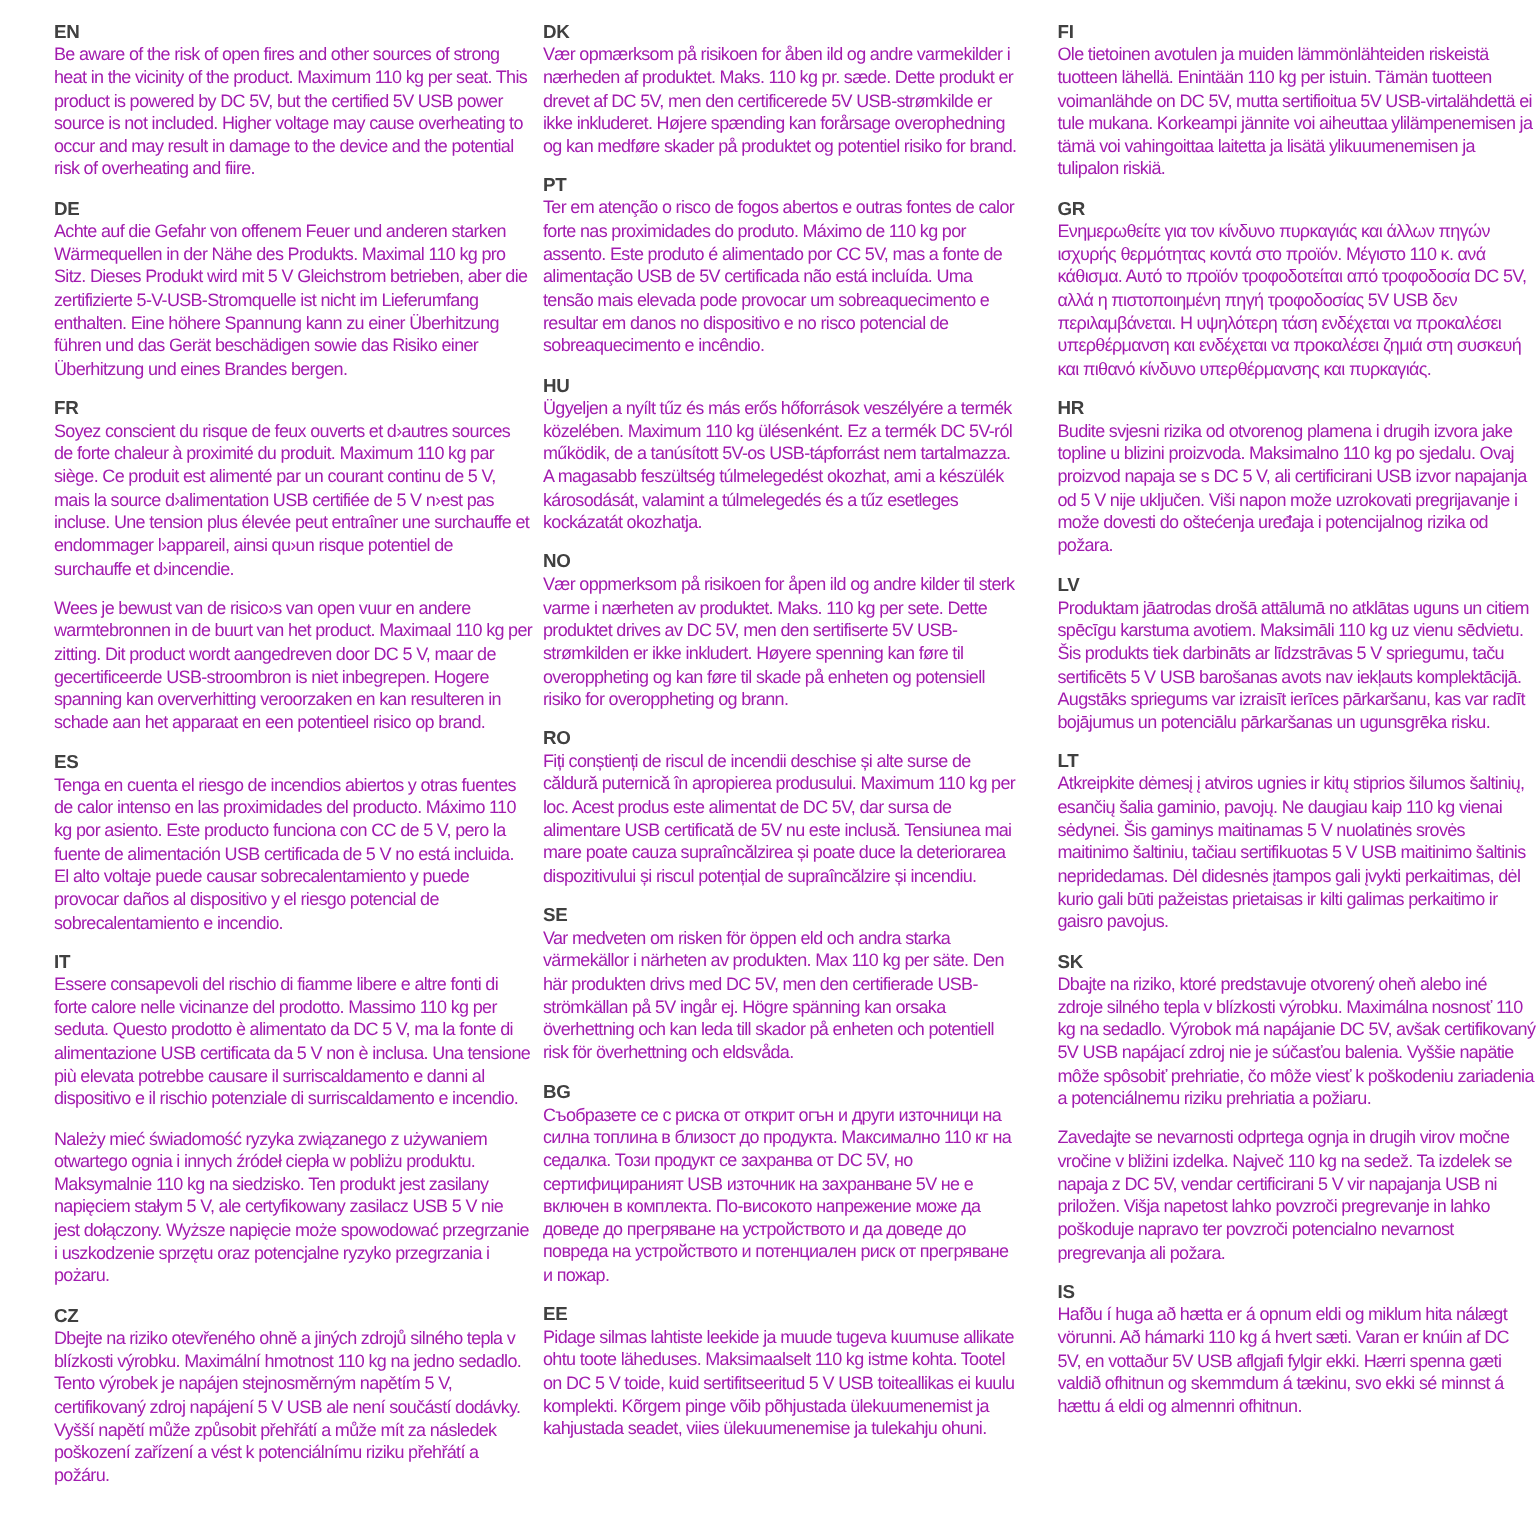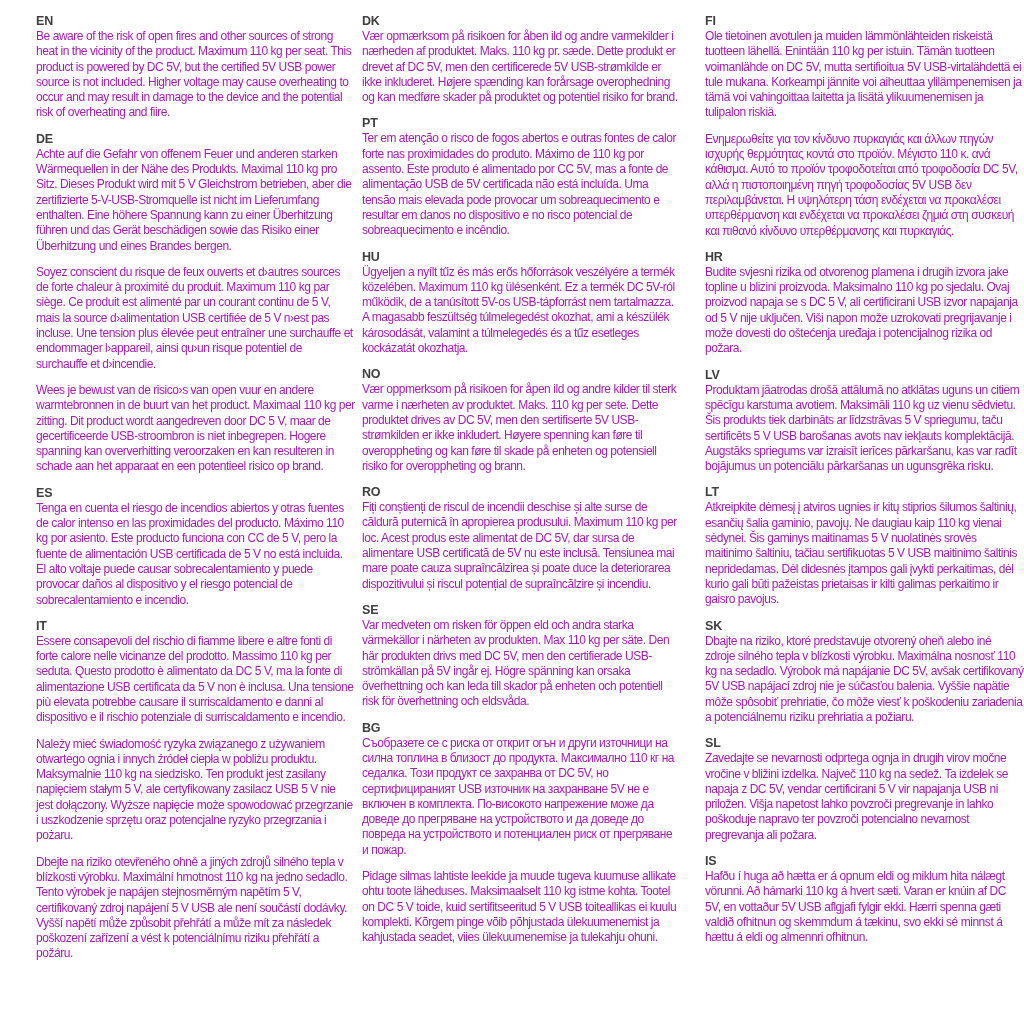--- a/index.html
+++ b/index.html
@@ -53,37 +53,39 @@
   <div class="col col-1">
     <div class="lang-section">
       <span class="lang-code">EN</span>
       <p class="lang-text">Be aware of the risk of open fires and other sources of strong heat in the vicinity of the product. Maximum 110 kg per seat. This product is powered by DC 5V, but the certified 5V USB power source is not included. Higher voltage may cause overheating to occur and may result in damage to the device and the potential risk of overheating and fiire.</p>
     </div>
     <div class="lang-section">
       <span class="lang-code">DE</span>
       <p class="lang-text">Achte auf die Gefahr von offenem Feuer und anderen starken Wärmequellen in der Nähe des Produkts. Maximal 110 kg pro Sitz. Dieses Produkt wird mit 5 V Gleichstrom betrieben, aber die zertifizierte 5-V-USB-Stromquelle ist nicht im Lieferumfang enthalten. Eine höhere Spannung kann zu einer Überhitzung führen und das Gerät beschädigen sowie das Risiko einer Überhitzung und eines Brandes bergen.</p>
     </div>
     <div class="lang-section">
+      <span class="lang-code">FR</span>
       <p class="lang-text">Soyez conscient du risque de feux ouverts et d›autres sources de forte chaleur à proximité du produit. Maximum 110 kg par siège. Ce produit est alimenté par un courant continu de 5 V, mais la source d›alimentation USB certifiée de 5 V n›est pas incluse. Une tension plus élevée peut entraîner une surchauffe et endommager l›appareil, ainsi qu›un risque potentiel de surchauffe et d›incendie.</p>
     </div>
     <div class="lang-section">
       <p class="lang-text">Wees je bewust van de risico›s van open vuur en andere warmtebronnen in de buurt van het product. Maximaal 110 kg per zitting. Dit product wordt aangedreven door DC 5 V, maar de gecertificeerde USB-stroombron is niet inbegrepen. Hogere spanning kan oververhitting veroorzaken en kan resulteren in schade aan het apparaat en een potentieel risico op brand.</p>
     </div>
     <div class="lang-section">
       <span class="lang-code">ES</span>
       <p class="lang-text">Tenga en cuenta el riesgo de incendios abiertos y otras fuentes de calor intenso en las proximidades del producto. Máximo 110 kg por asiento. Este producto funciona con CC de 5 V, pero la fuente de alimentación USB certificada de 5 V no está incluida. El alto voltaje puede causar sobrecalentamiento y puede provocar daños al dispositivo y el riesgo potencial de sobrecalentamiento e incendio.</p>
     </div>
     <div class="lang-section">
       <span class="lang-code">IT</span>
       <p class="lang-text">Essere consapevoli del rischio di fiamme libere e altre fonti di forte calore nelle vicinanze del prodotto. Massimo 110 kg per seduta. Questo prodotto è alimentato da DC 5 V, ma la fonte di alimentazione USB certificata da 5 V non è inclusa. Una tensione più elevata potrebbe causare il surriscaldamento e danni al dispositivo e il rischio potenziale di surriscaldamento e incendio.</p>
     </div>
     <div class="lang-section">
       <p class="lang-text">Należy mieć świadomość ryzyka związanego z używaniem otwartego ognia i innych źródeł ciepła w pobliżu produktu. Maksymalnie 110 kg na siedzisko. Ten produkt jest zasilany napięciem stałym 5 V, ale certyfikowany zasilacz USB 5 V nie jest dołączony. Wyższe napięcie może spowodować przegrzanie i uszkodzenie sprzętu oraz potencjalne ryzyko przegrzania i pożaru.</p>
     </div>
     <div class="lang-section">
+      <span class="lang-code">CZ</span>
       <p class="lang-text">Dbejte na riziko otevřeného ohně a jiných zdrojů silného tepla v blízkosti výrobku. Maximální hmotnost 110 kg na jedno sedadlo. Tento výrobek je napájen stejnosměrným napětím 5 V, certifikovaný zdroj napájení 5 V USB ale není součástí dodávky. Vyšší napětí může způsobit přehřátí a může mít za následek poškození zařízení a vést k potenciálnímu riziku přehřátí a požáru.</p>
     </div>
   </div>
 
   <div class="col col-2">
     <div class="lang-section">
       <span class="lang-code">DK</span>
       <p class="lang-text">Vær opmærksom på risikoen for åben ild og andre varmekilder i nærheden af produktet. Maks. 110 kg pr. sæde. Dette produkt er drevet af DC 5V, men den certificerede 5V USB-strømkilde er ikke inkluderet. Højere spænding kan forårsage overophedning og kan medføre skader på produktet og potentiel risiko for brand.</p>
     </div>
     <div class="lang-section">
@@ -104,50 +106,51 @@
     </div>
     <div class="lang-section">
       <span class="lang-code">SE</span>
       <p class="lang-text">Var medveten om risken för öppen eld och andra starka värmekällor i närheten av produkten. Max 110 kg per säte. Den här produkten drivs med DC 5V, men den certifierade USB-strömkällan på 5V ingår ej. Högre spänning kan orsaka överhettning och kan leda till skador på enheten och potentiell risk för överhettning och eldsvåda.</p>
     </div>
     <div class="lang-section">
       <span class="lang-code">BG</span>
       <p class="lang-text">Съобразете се с риска от открит огън и други източници на силна топлина в близост до продукта. Максимално 110 кг на седалка. Този продукт се захранва от DC 5V, но сертифицираният USB източник на захранване 5V не е включен в комплекта. По-високото напрежение може да доведе до прегряване на устройството и да доведе до повреда на устройството и потенциален риск от прегряване и пожар.</p>
     </div>
     <div class="lang-section">
+      <span class="lang-code">EE</span>
       <p class="lang-text">Pidage silmas lahtiste leekide ja muude tugeva kuumuse allikate ohtu toote läheduses. Maksimaalselt 110 kg istme kohta. Tootel on DC 5 V toide, kuid sertifitseeritud 5 V USB toiteallikas ei kuulu komplekti. Kõrgem pinge võib põhjustada ülekuumenemist ja kahjustada seadet, viies ülekuumenemise ja tulekahju ohuni.</p>
     </div>
   </div>
 
   <div class="col col-3">
     <div class="lang-section">
       <span class="lang-code">FI</span>
       <p class="lang-text">Ole tietoinen avotulen ja muiden lämmönlähteiden riskeistä tuotteen lähellä. Enintään 110 kg per istuin. Tämän tuotteen voimanlähde on DC 5V, mutta sertifioitua 5V USB-virtalähdettä ei tule mukana. Korkeampi jännite voi aiheuttaa ylilämpenemisen ja tämä voi vahingoittaa laitetta ja lisätä ylikuumenemisen ja tulipalon riskiä.</p>
     </div>
     <div class="lang-section">
+      <span class="lang-code">GR</span>
       <p class="lang-text">Ενημερωθείτε για τον κίνδυνο πυρκαγιάς και άλλων πηγών ισχυρής θερμότητας κοντά στο προϊόν. Μέγιστο 110 κ. ανά κάθισμα. Αυτό το προϊόν τροφοδοτείται από τροφοδοσία DC 5V, αλλά η πιστοποιημένη πηγή τροφοδοσίας 5V USB δεν περιλαμβάνεται. Η υψηλότερη τάση ενδέχεται να προκαλέσει υπερθέρμανση και ενδέχεται να προκαλέσει ζημιά στη συσκευή και πιθανό κίνδυνο υπερθέρμανσης και πυρκαγιάς.</p>
     </div>
     <div class="lang-section">
       <span class="lang-code">HR</span>
       <p class="lang-text">Budite svjesni rizika od otvorenog plamena i drugih izvora jake topline u blizini proizvoda. Maksimalno 110 kg po sjedalu. Ovaj proizvod napaja se s DC 5 V, ali certificirani USB izvor napajanja od 5 V nije uključen. Viši napon može uzrokovati pregrijavanje i može dovesti do oštećenja uređaja i potencijalnog rizika od požara.</p>
     </div>
     <div class="lang-section">
       <span class="lang-code">LV</span>
       <p class="lang-text">Produktam jāatrodas drošā attālumā no atklātas uguns un citiem spēcīgu karstuma avotiem. Maksimāli 110 kg uz vienu sēdvietu. Šis produkts tiek darbināts ar līdzstrāvas 5 V spriegumu, taču sertificēts 5 V USB barošanas avots nav iekļauts komplektācijā. Augstāks spriegums var izraisīt ierīces pārkaršanu, kas var radīt bojājumus un potenciālu pārkaršanas un ugunsgrēka risku.</p>
     </div>
     <div class="lang-section">
       <span class="lang-code">LT</span>
       <p class="lang-text">Atkreipkite dėmesį į atviros ugnies ir kitų stiprios šilumos šaltinių, esančių šalia gaminio, pavojų. Ne daugiau kaip 110 kg vienai sėdynei. Šis gaminys maitinamas 5 V nuolatinės srovės maitinimo šaltiniu, tačiau sertifikuotas 5 V USB maitinimo šaltinis nepridedamas. Dėl didesnės įtampos gali įvykti perkaitimas, dėl kurio gali būti pažeistas prietaisas ir kilti galimas perkaitimo ir gaisro pavojus.</p>
     </div>
     <div class="lang-section">
       <span class="lang-code">SK</span>
       <p class="lang-text">Dbajte na riziko, ktoré predstavuje otvorený oheň alebo iné zdroje silného tepla v blízkosti výrobku. Maximálna nosnosť 110 kg na sedadlo. Výrobok má napájanie DC 5V, avšak certifikovaný 5V USB napájací zdroj nie je súčasťou balenia. Vyššie napätie môže spôsobiť prehriatie, čo môže viesť k poškodeniu zariadenia a potenciálnemu riziku prehriatia a požiaru.</p>
     </div>
     <div class="lang-section">
-      <span class="lang-code">SL</span>
       <p class="lang-text">Zavedajte se nevarnosti odprtega ognja in drugih virov močne vročine v bližini izdelka. Največ 110 kg na sedež. Ta izdelek se napaja z DC 5V, vendar certificirani 5 V vir napajanja USB ni priložen. Višja napetost lahko povzroči pregrevanje in lahko poškoduje napravo ter povzroči potencialno nevarnost pregrevanja ali požara.</p>
     </div>
     <div class="lang-section">
       <span class="lang-code">IS</span>
       <p class="lang-text">Hafðu í huga að hætta er á opnum eldi og miklum hita nálægt vörunni. Að hámarki 110 kg á hvert sæti. Varan er knúin af DC 5V, en vottaður 5V USB aflgjafi fylgir ekki. Hærri spenna gæti valdið ofhitnun og skemmdum á tækinu, svo ekki sé minnst á hættu á eldi og almennri ofhitnun.</p>
     </div>
   </div>
 
 </div>
 

